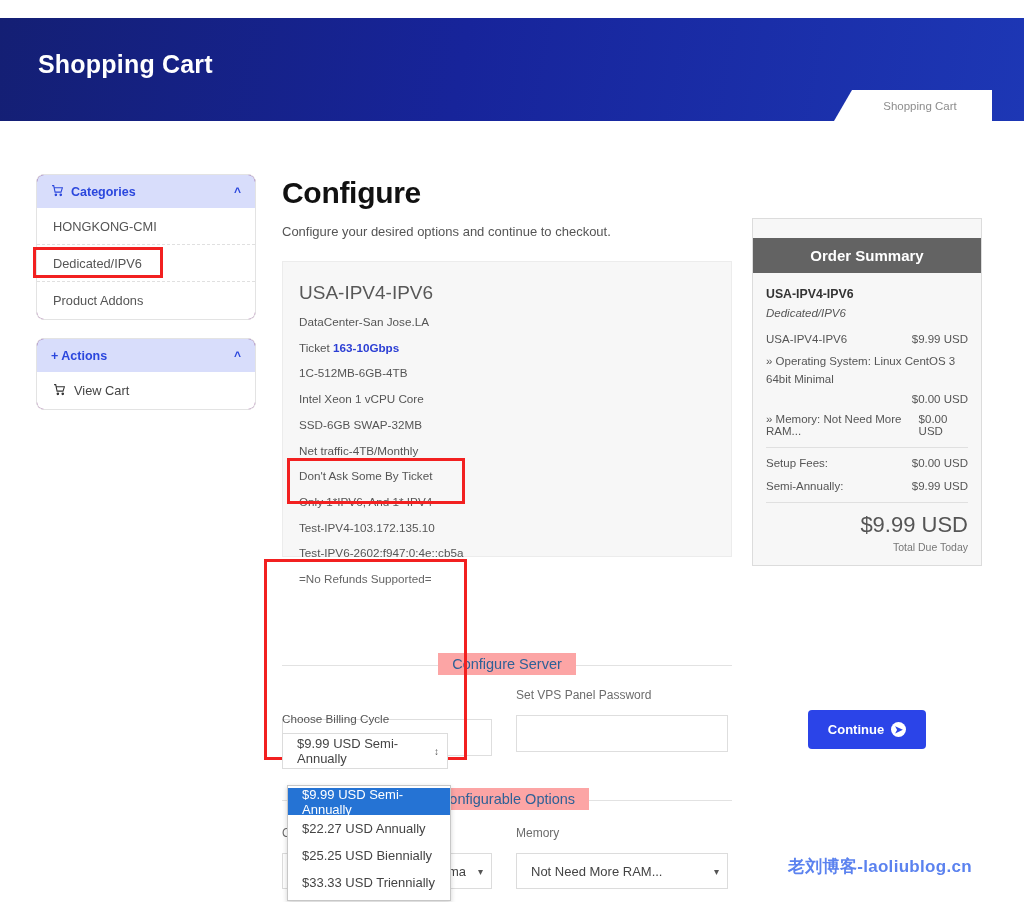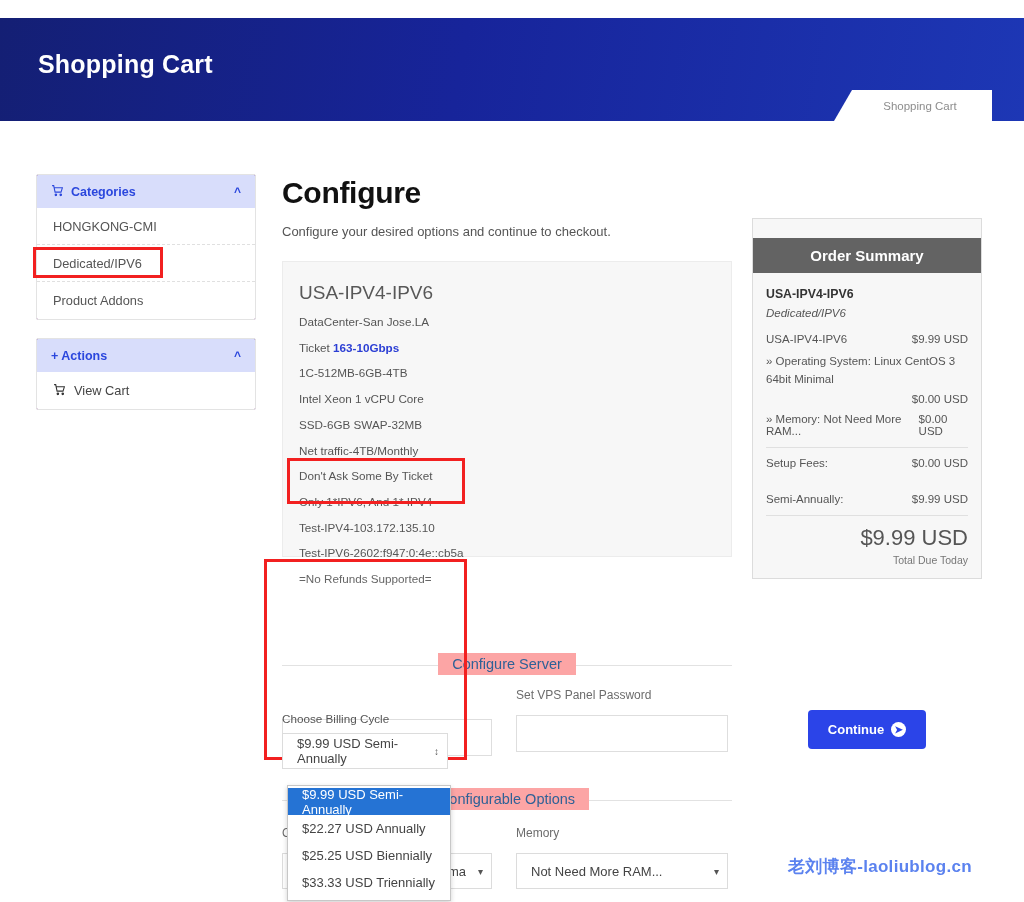--- a/index.html
+++ b/index.html
@@ -29,21 +29,21 @@
     display: flex; align-items: center; justify-content: center;
   }
   .breadcrumb-tab span { font-size: 11.5px; color: #8d8d8d; padding-left: 14px; }
 
   
   .content { position: absolute; left: 0; top: 150px; width: 1024px; }
 
   
   .sidebar { position: absolute; left: 36px; top: 24px; width: 220px; }
   .panel {
-    background:#701a75; border:1px solid #e3e3e3; border-radius:2px;
+    background:#701a75; border:1px solid #e3e3e3; border-radius:8px;
     margin-bottom: 18px; overflow: hidden;
   }
   .panel-head {
     background:#d8ddfb; height:33px; display:flex; align-items:center;
     padding: 0 14px; color:#2b47dd; font-size:12.5px; font-weight:bold;
     justify-content: space-between;
   }
   .panel-head-left { display:flex; align-items:center; gap:7px; }
   .chev { font-size: 12px; color:#2b47dd; line-height:1; }
   .panel-item {
@@ -292,21 +292,21 @@
           <span>» Memory: Not Need More RAM...</span>
           <span>$0.00 USD</span>
         </div>
 
         <div class="hr"></div>
 
         <div class="row">
           <span>Setup Fees:</span>
           <span>$0.00 USD</span>
         </div>
-        <div class="row" style="margin-top:24px;">
+        <div class="row" style="margin-top:11px;">
           <span>Semi-Annually:</span>
           <span>$9.99 USD</span>
         </div>
 
         <div class="hr"></div>
 
         <div class="total">$9.99 USD</div>
         <div class="total-sub">Total Due Today</div>
       </div>
     </div>

